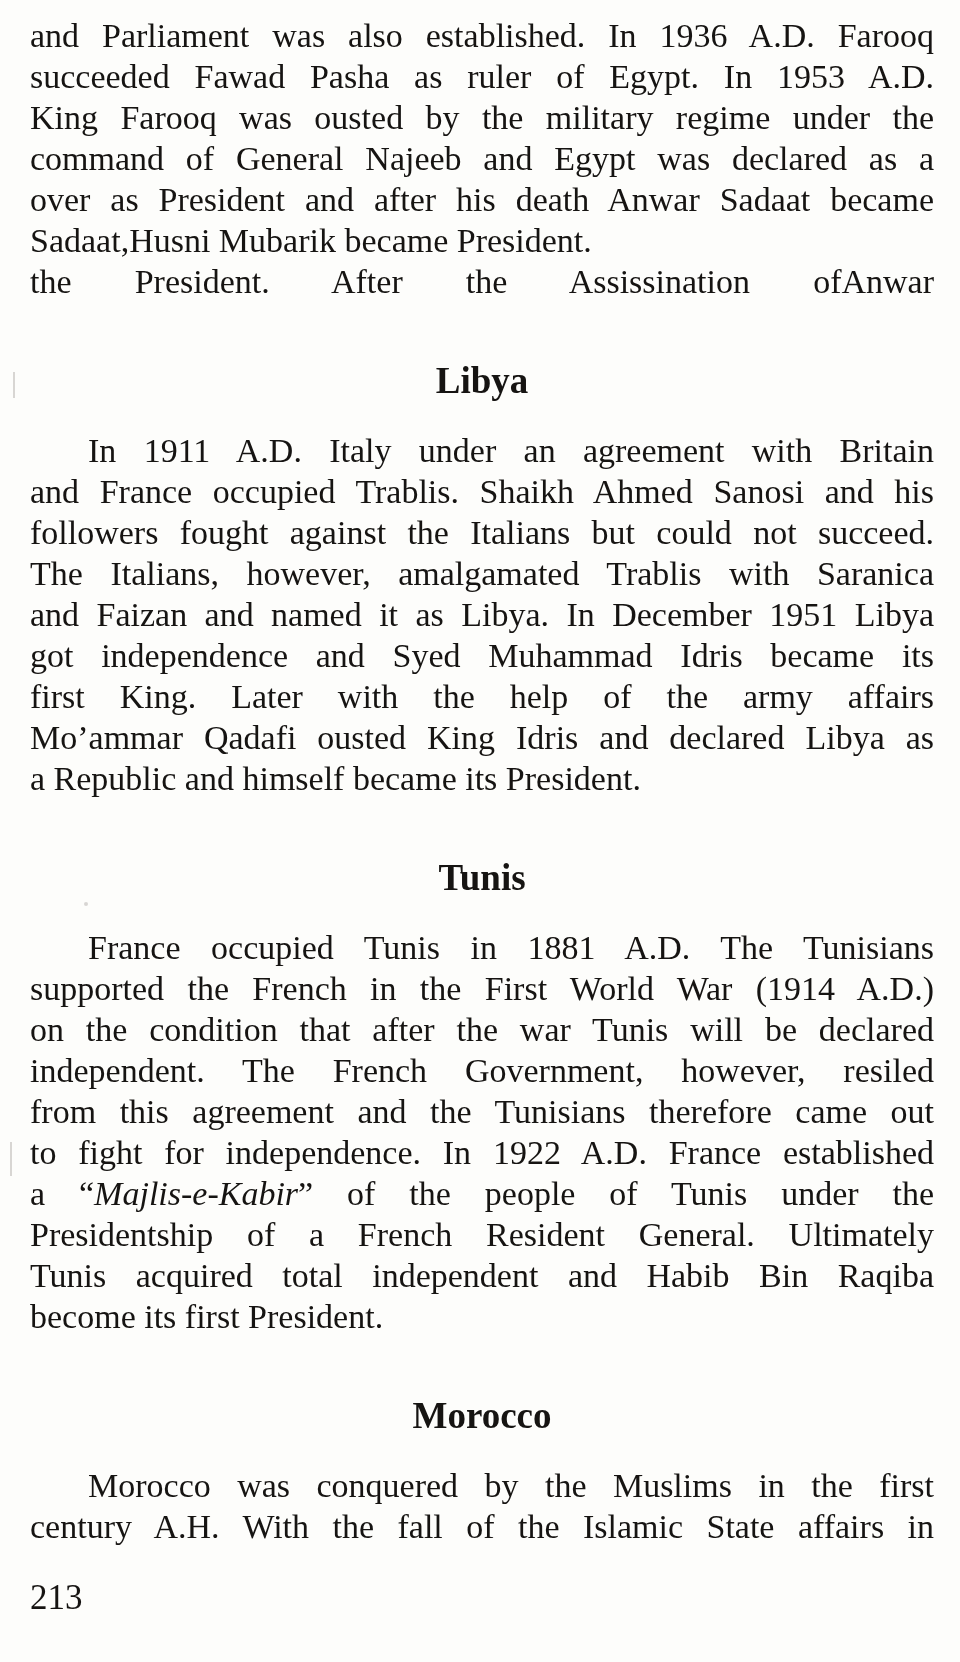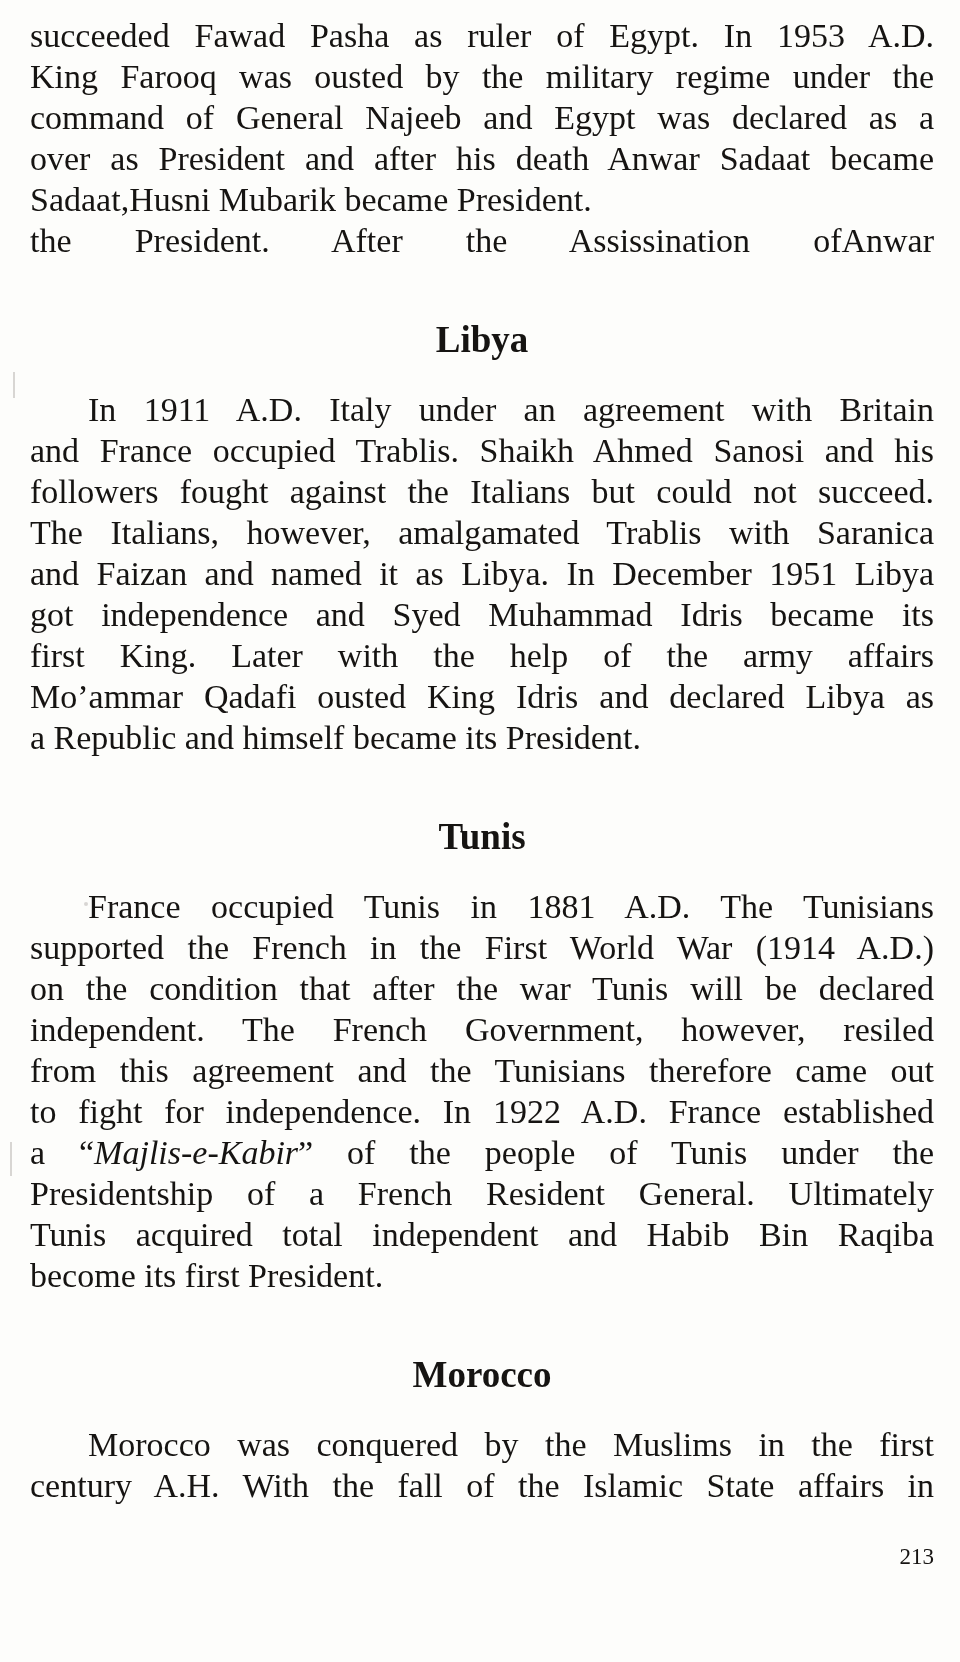--- a/index.html
+++ b/index.html
@@ -41,23 +41,23 @@
     font-size: 37px;
     line-height: 44px;
     font-weight: 700;
     text-align: right;
     text-align-last: center;
     margin-top: 57px;
     margin-bottom: 27px;
   }
   .em { font-style: italic; }
   .page-number {
-    font-size: 23px;
+    font-size: 35px;
     line-height: 44px;
-    text-align: right;
+    text-align: left;
     margin-top: 29px;
   }
   
   .artifact {
     position: absolute;
     background: #b9b7b2;
     opacity: 0.55;
   }
   .artifact.tick-1 { left: 13px; top: 372px; width: 2px; height: 26px; }
   .artifact.tick-2 { left: 10px; top: 1142px; width: 2px; height: 34px; }
@@ -66,20 +66,21 @@
 </head>
 <body>
 
 <div class="scan-page">
   <div class="artifact tick-1"></div>
   <div class="artifact tick-2"></div>
   <div class="artifact dot-1"></div>
 
   <div class="content">
       <div class="paragraph">
+        <div class="line">and Parliament was also established. In 1936 A.D. Farooq</div>
         <div class="line">succeeded Fawad Pasha as ruler of Egypt. In 1953 A.D.</div>
         <div class="line">King Farooq was ousted by the military regime under the</div>
         <div class="line">command of General Najeeb and Egypt was declared as a</div>
         <div class="line">over as President and after his death Anwar Sadaat became</div>
         <div class="line last">Sadaat,Husni Mubarik became President.</div>
         <div class="line">the President. After the Assissination ofAnwar</div>
       </div>
       <div class="heading">Libya</div>
       <div class="paragraph indent">
         <div class="line">In 1911 A.D. Italy under an agreement with Britain</div>

